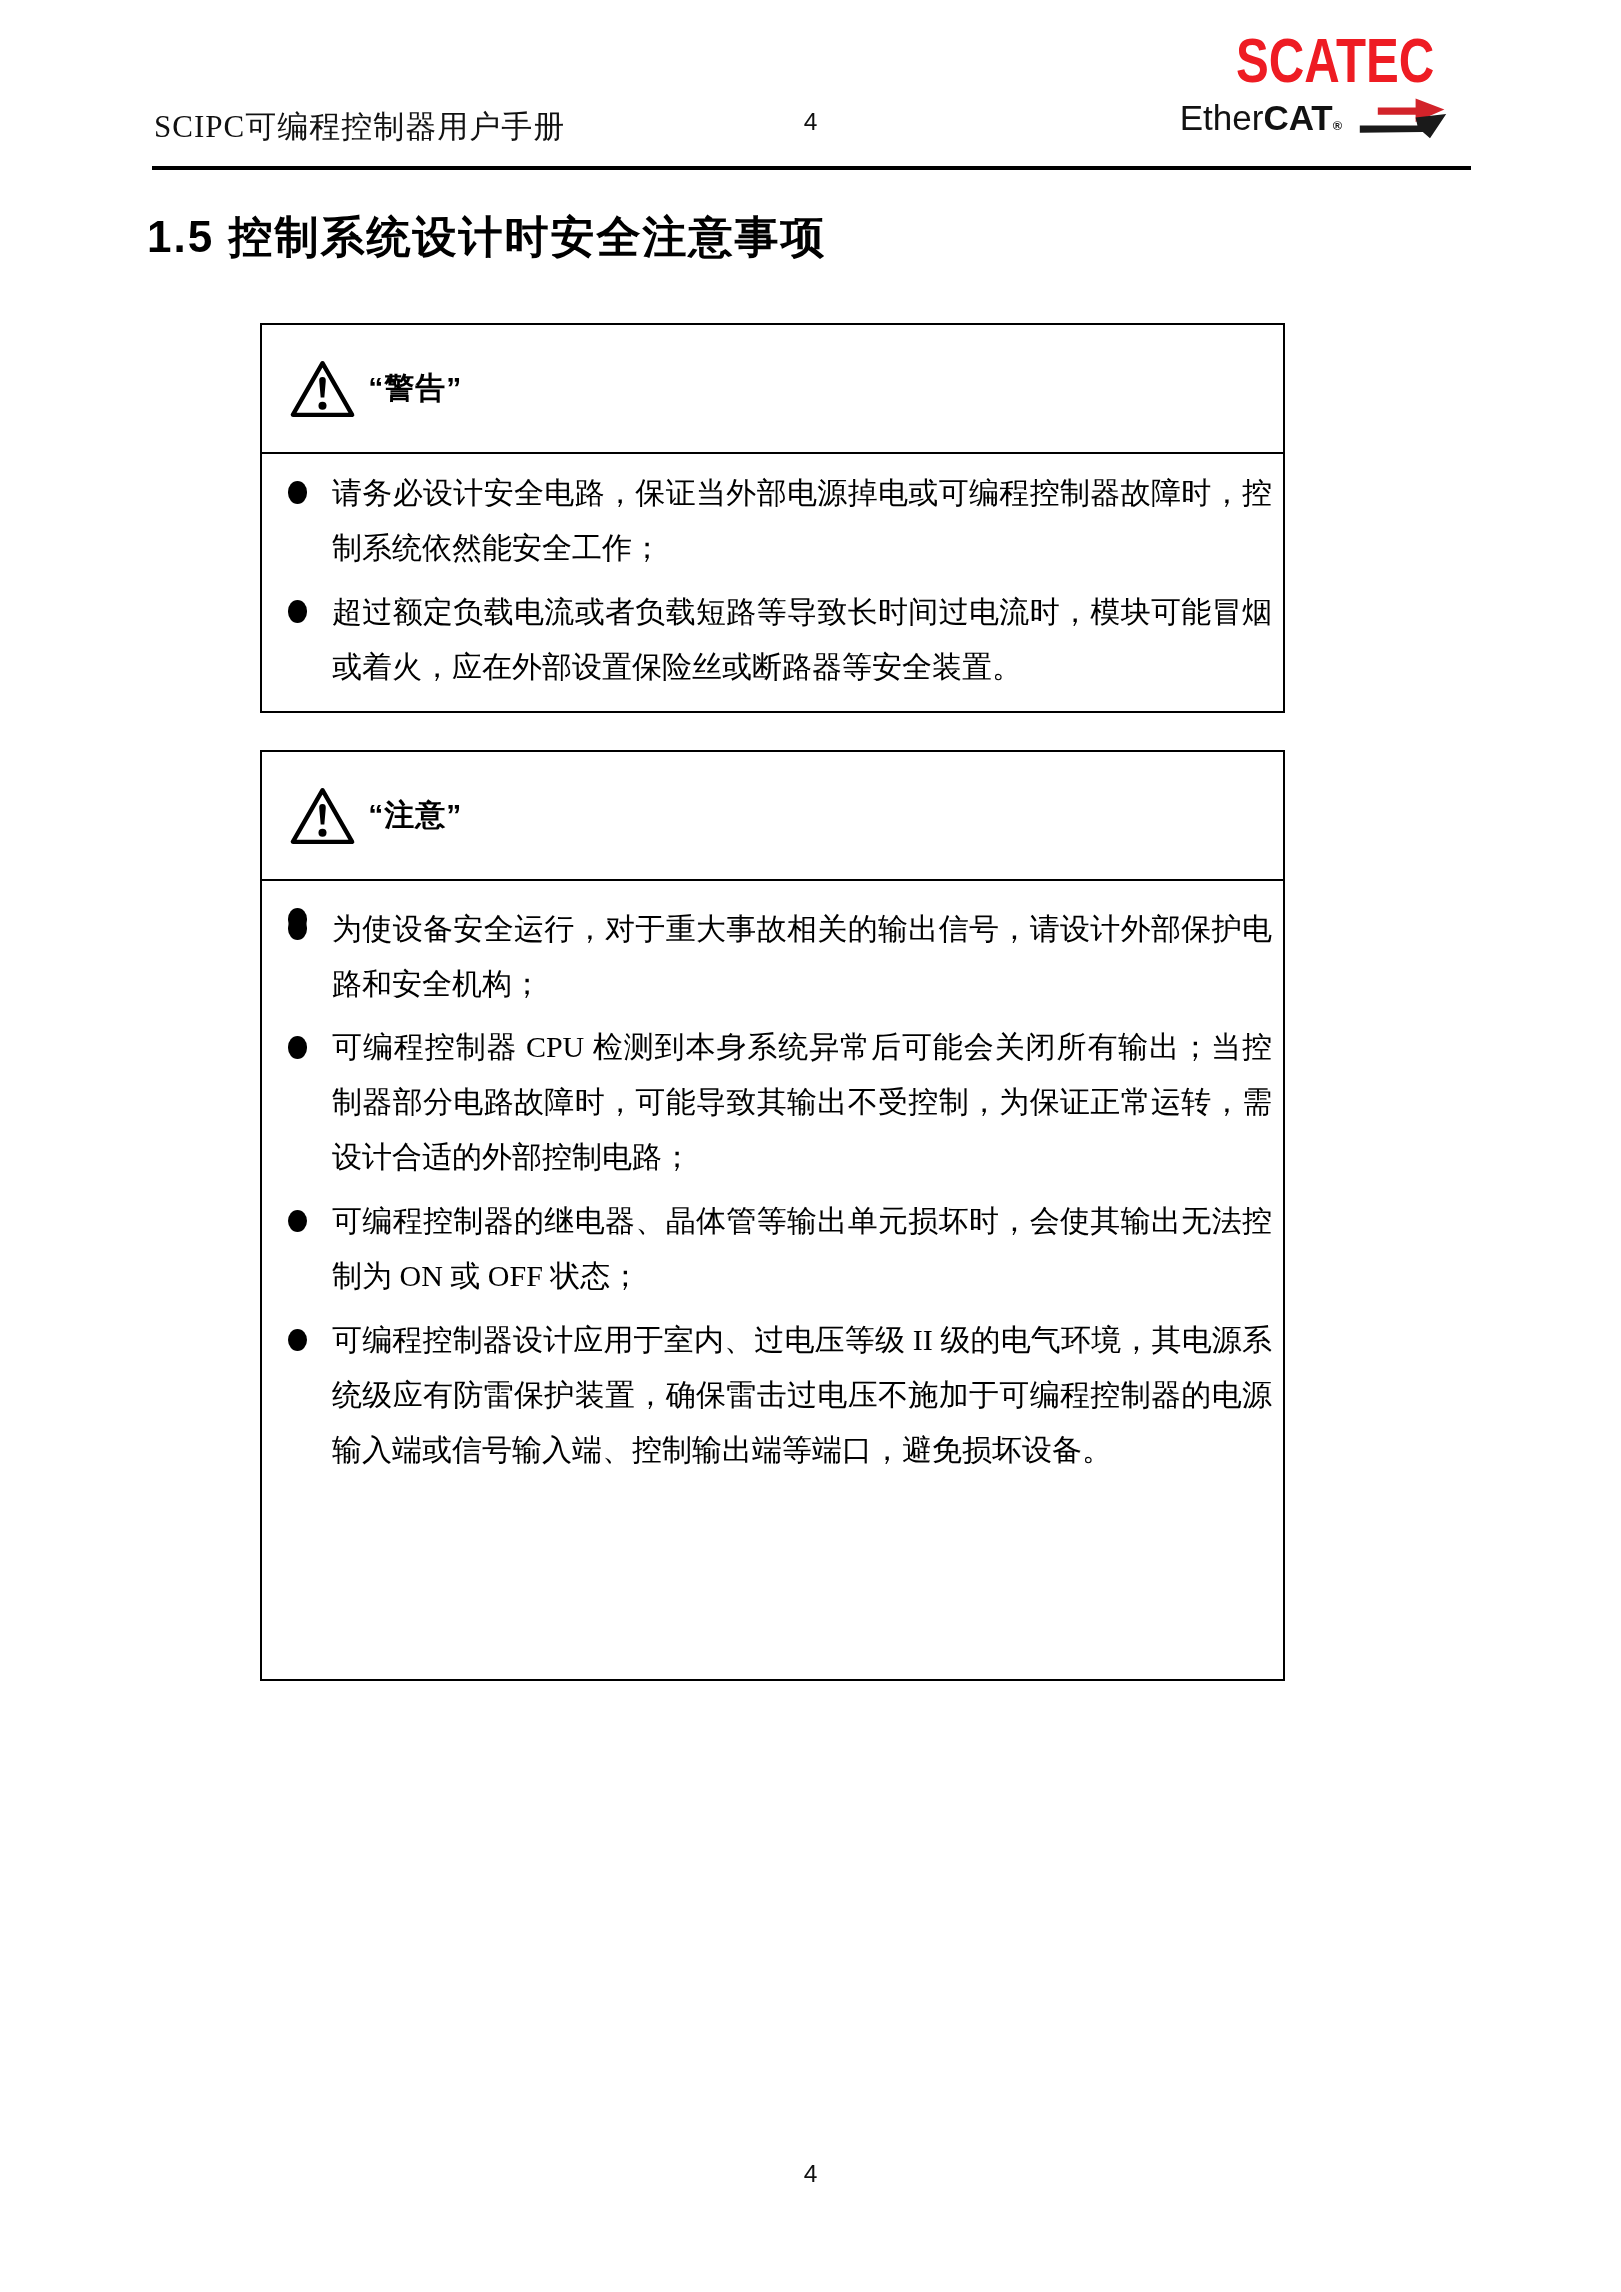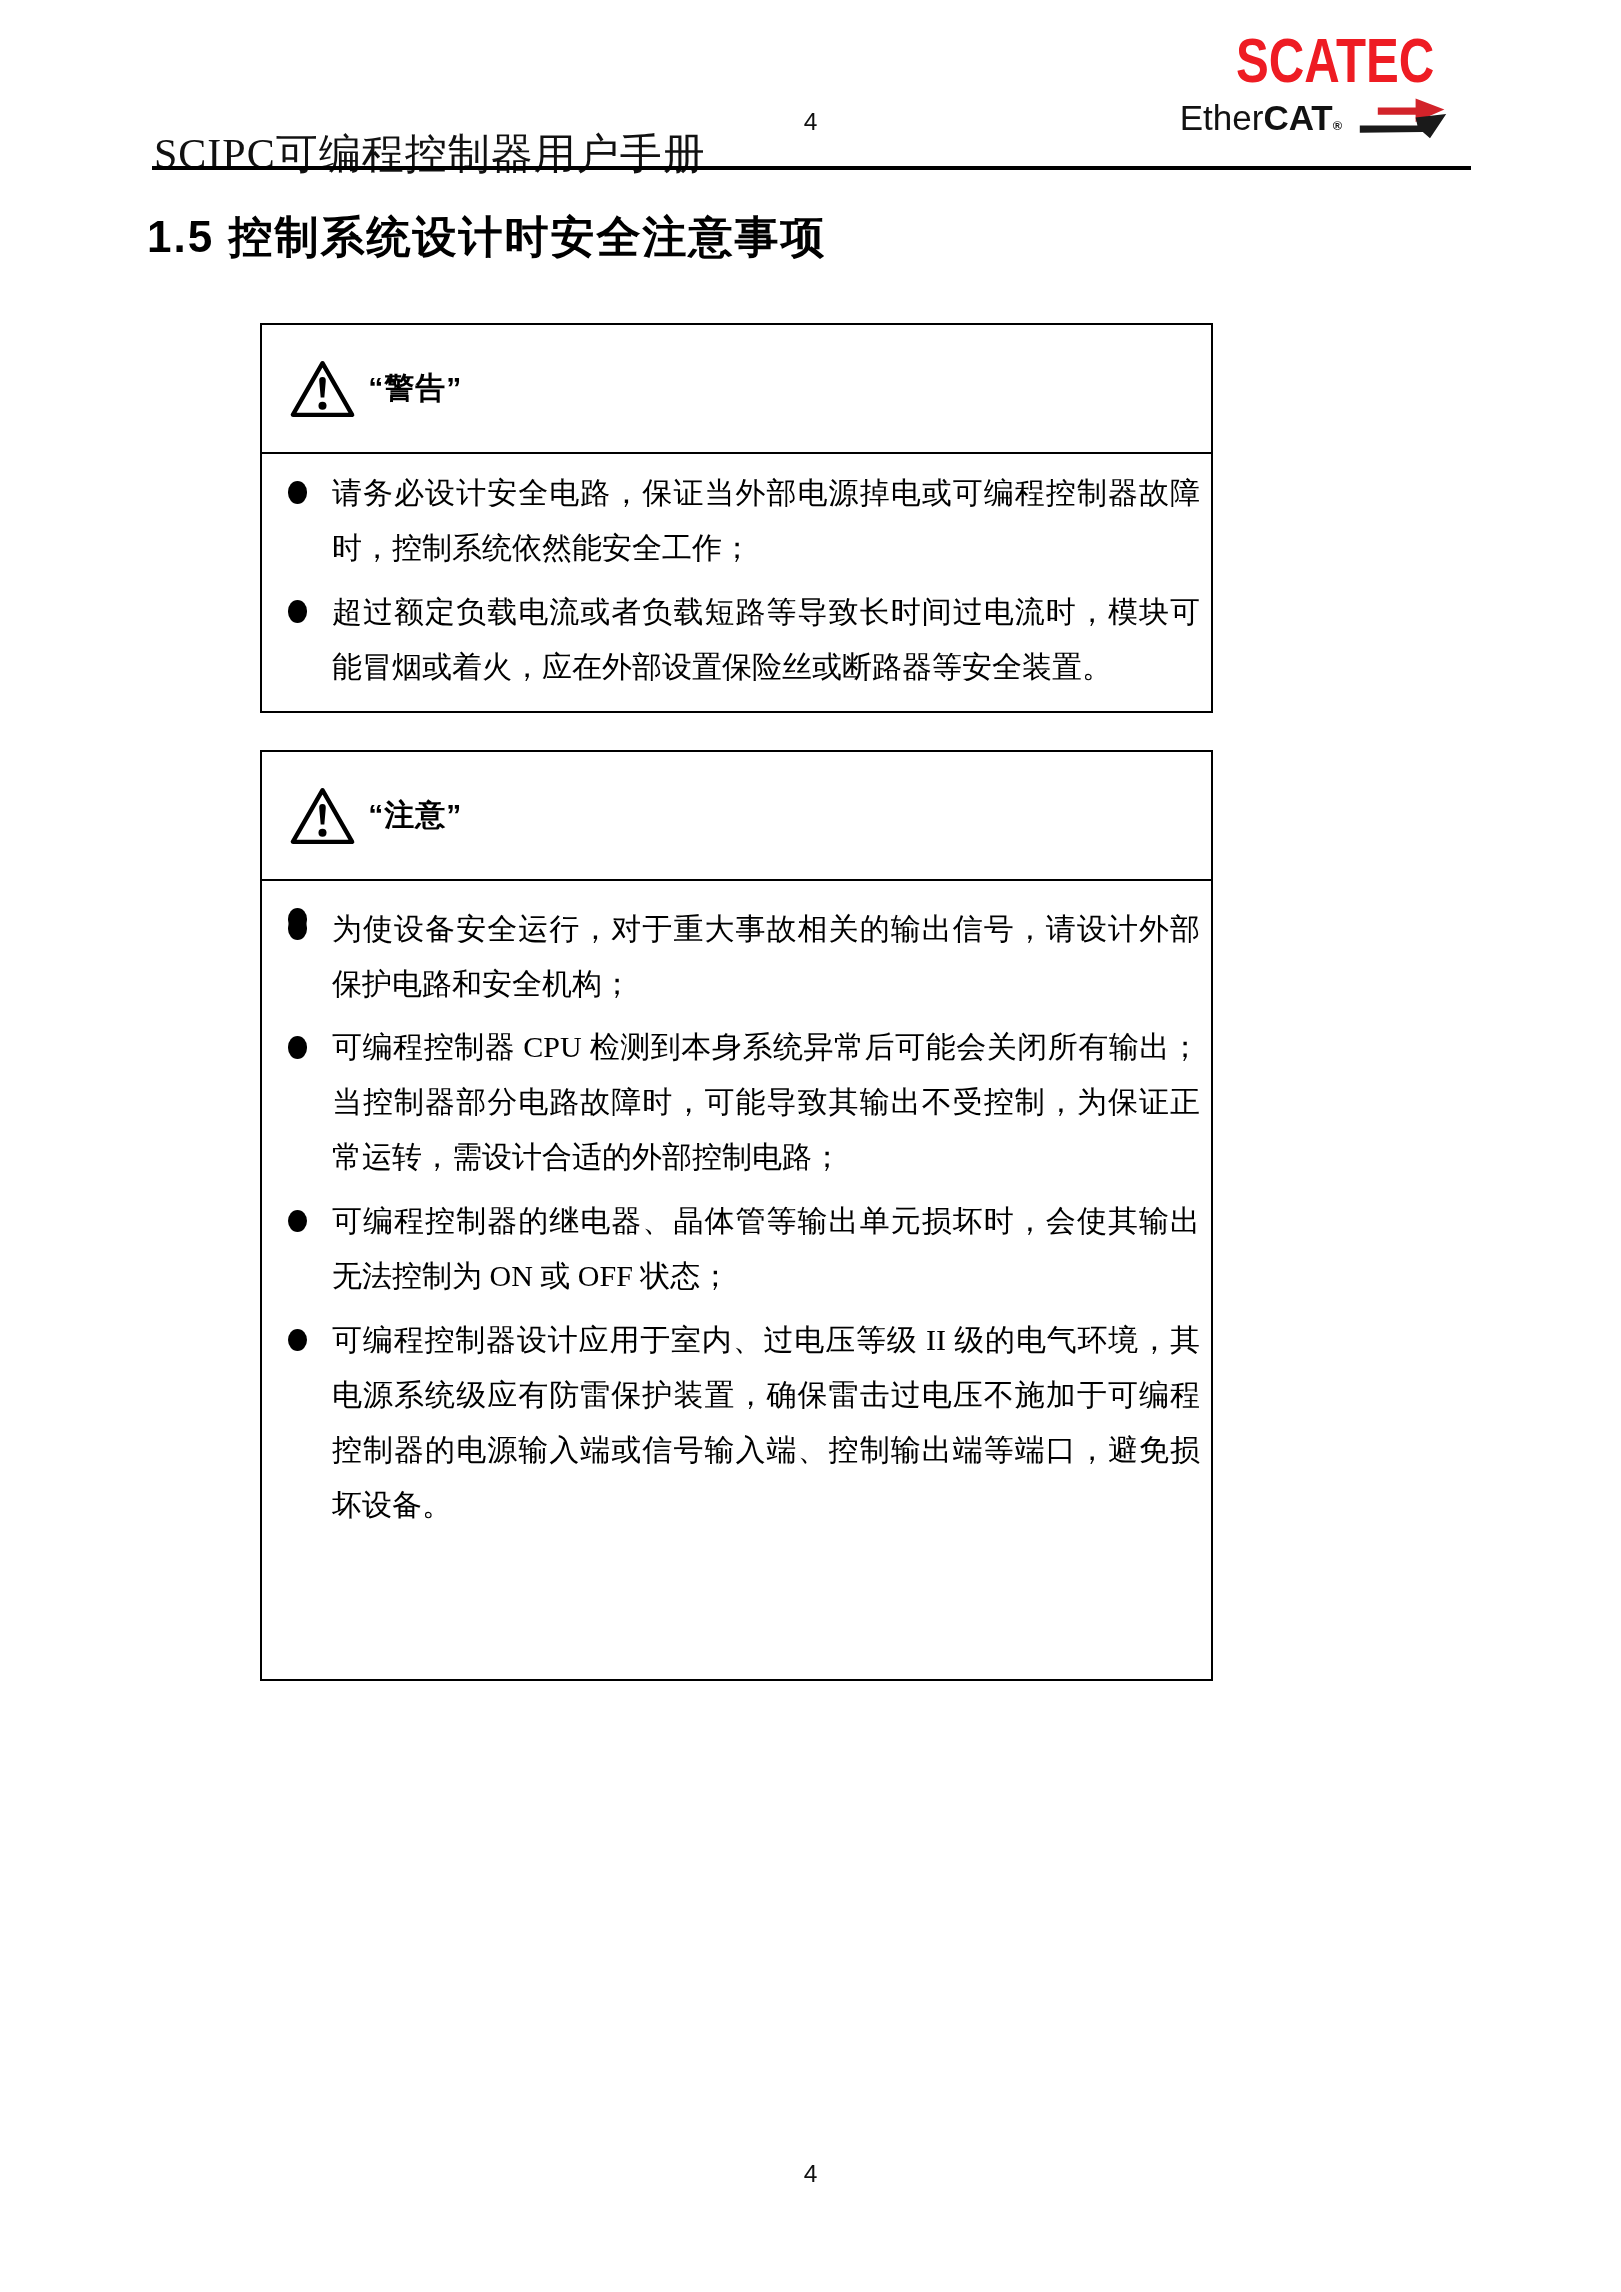--- a/index.html
+++ b/index.html
@@ -11,22 +11,22 @@
     background: #ffffff;
     color: #000;
     font-family: "Liberation Serif", serif;
     overflow: hidden;
   }
 
   
   .doc-title {
     position: absolute;
     left: 154px;
-    top: 126px;
-    font-size: 42px;
+    top: 106px;
+    font-size: 31px;
     letter-spacing: 1px;
     color: #111;
     font-family: "Liberation Serif", serif;
     white-space: nowrap;
   }
   .top-page-num {
     position: absolute;
     left: 0;
     top: 108px;
     width: 1621px;
@@ -89,21 +89,21 @@
     font-size: 44px;
     letter-spacing: 2px;
     color: #000;
     white-space: nowrap;
   }
 
   
   .notice-box {
     position: absolute;
     left: 260px;
-    width: 953px;
+    width: 1025px;
     border: 2.9px solid #000;
     background: #fff;
   }
   .box-warning { top: 323px; min-height: 366px; }
   .box-caution { top: 750px; min-height: 931px; }
   .box-header {
     height: 129px;
     border-bottom: 2.9px solid #000;
     display: flex;
     align-items: center;

